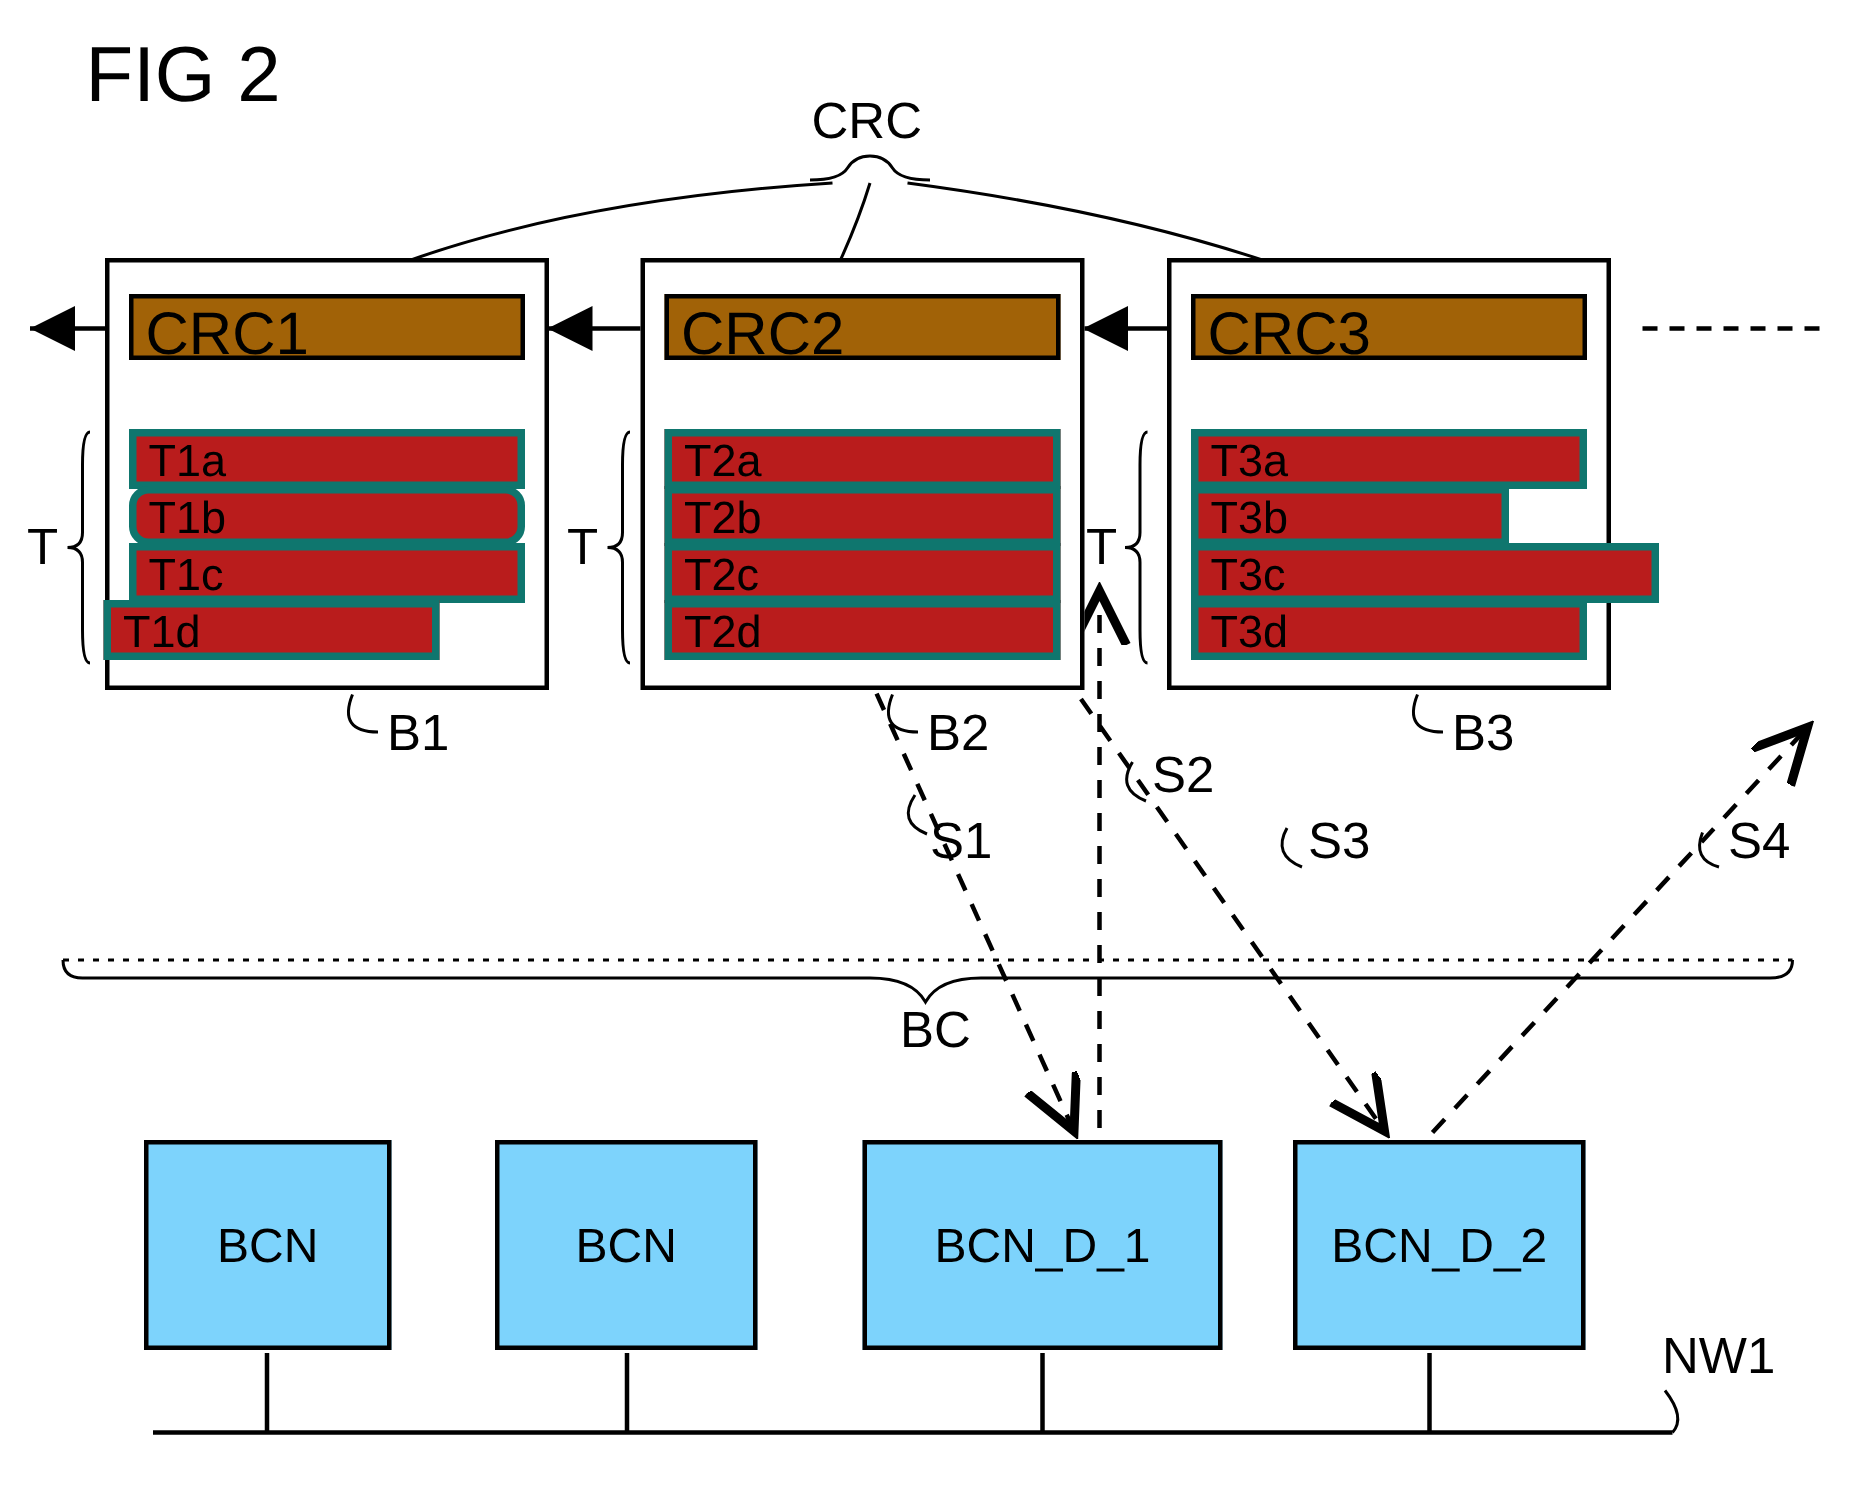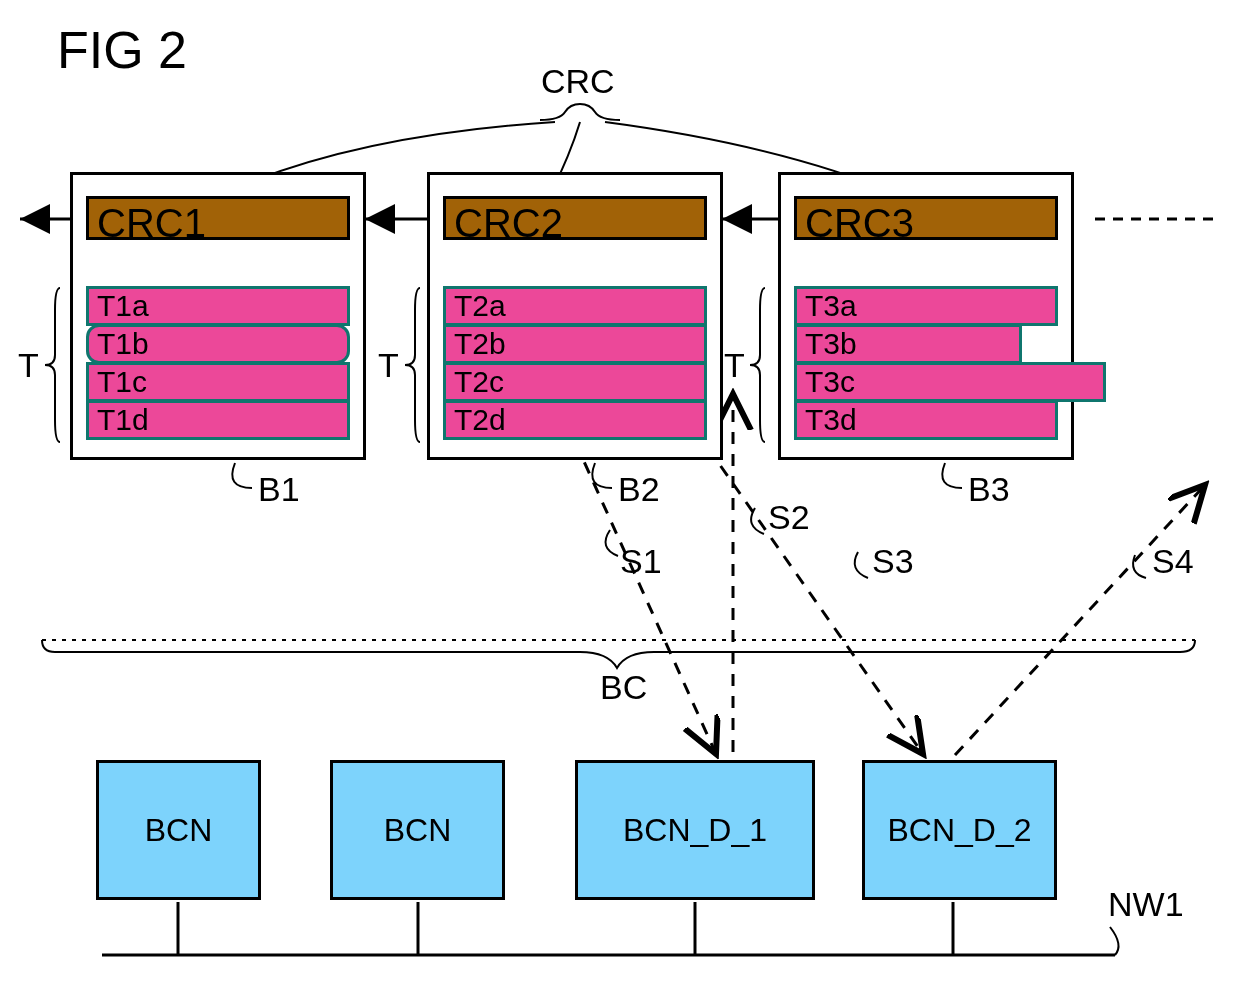--- a/index.html
+++ b/index.html
@@ -33,22 +33,22 @@
   }
   .crc-box {
     position: absolute;
     border: 3px solid #000;
     background: #a16207;
     padding: 2px 8px;
     font-size: 40px;
   }
   .t-row {
     position: absolute;
-    border: 3px solid #0f766e;
-    background: #ec4899;
+    border: 5px solid #0f766e;
+    background: #b91c1c;
     padding: 0px 8px;
     font-size: 30px;
     height: 40px;
     line-height: 34px;
   }
   .bcn-box {
     position: absolute;
     border: 3px solid #000;
     background: #7dd3fc;
     display: flex;
@@ -123,33 +123,33 @@
 
 <div class="fig-title" style="left:29px; top:20px;margin-left:28px;">FIG 2</div>
 
 <div class="label" style="left:541px; top:62px;text-align:center;">CRC</div>
 
 <div class="block" style="left:70px; top:172px; width:296px; height:288px;"></div>
 <div class="crc-box" style="left:86px; top:196px; width:264px; height:44px;">CRC1</div>
 <div class="t-row" style="left:86px; top:286px; width:264px;">T1a</div>
 <div class="t-row" style="left:86px; top:324px; width:264px;border-radius:13px;">T1b</div>
 <div class="t-row" style="left:86px; top:362px; width:264px;">T1c</div>
-<div class="t-row" style="left:86px; top:400px; width:264px;">T1d</div>
+<div class="t-row" style="left:69px; top:400px; width:224px;">T1d</div>
 
 <div class="block" style="left:427px; top:172px; width:296px; height:288px;"></div>
 <div class="crc-box" style="left:443px; top:196px; width:264px; height:44px;">CRC2</div>
 <div class="t-row" style="left:443px; top:286px; width:264px;">T2a</div>
 <div class="t-row" style="left:443px; top:324px; width:264px;">T2b</div>
 <div class="t-row" style="left:443px; top:362px; width:264px;">T2c</div>
 <div class="t-row" style="left:443px; top:400px; width:264px;">T2d</div>
 
 <div class="block" style="left:778px; top:172px; width:296px; height:288px;"></div>
 <div class="crc-box" style="left:794px; top:196px; width:264px; height:44px;">CRC3</div>
 <div class="t-row" style="left:794px; top:286px; width:264px;">T3a</div>
-<div class="t-row" style="left:794px; top:324px; width:228px;">T3b</div>
+<div class="t-row" style="left:794px; top:324px; width:212px;">T3b</div>
 <div class="t-row" style="left:794px; top:362px; width:312px;">T3c</div>
 <div class="t-row" style="left:794px; top:400px; width:264px;">T3d</div>
 
 <div class="label" style="left:18px; top:346px;">T</div>
 <div class="label" style="left:378px; top:346px;">T</div>
 <div class="label" style="left:724px; top:346px;">T</div>
 
 <div class="label" style="left:258px; top:470px;">B1</div>
 <div class="label" style="left:618px; top:470px;">B2</div>
 <div class="label" style="left:968px; top:470px;">B3</div>

